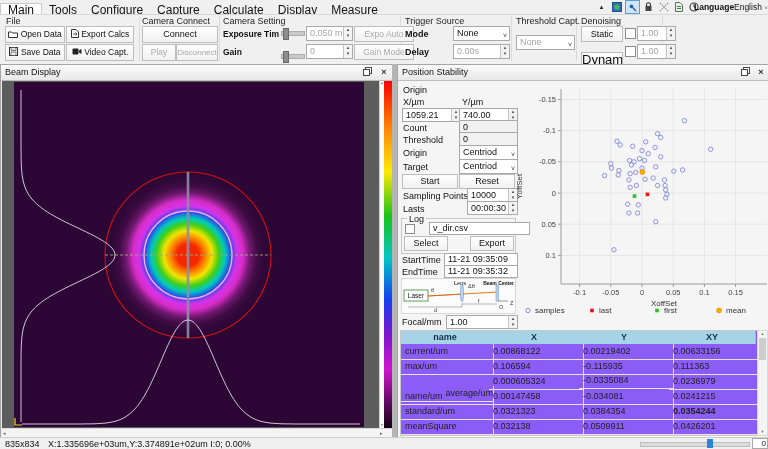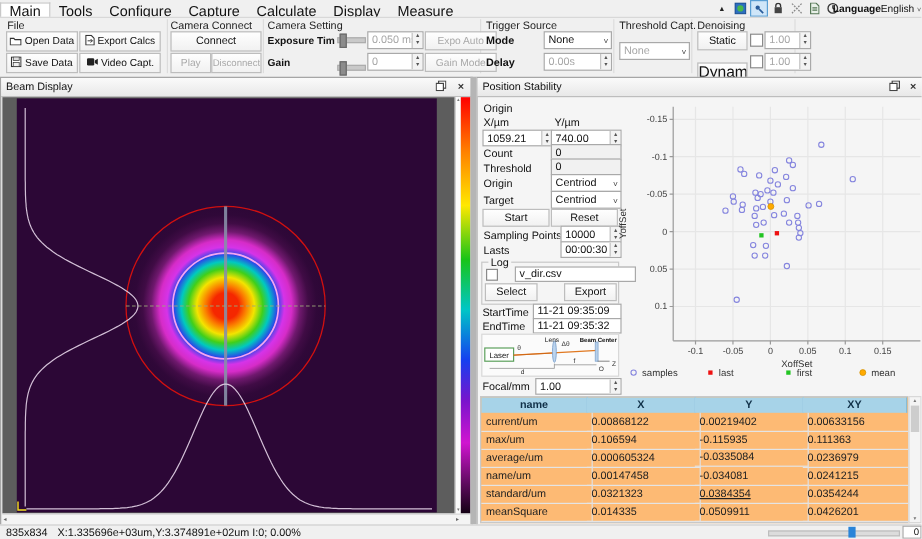--- a/index.html
+++ b/index.html
@@ -434,58 +434,58 @@
       <circle cx="13" cy="229.5" r="2.2" fill="none" stroke="#8585de" stroke-width="0.9"></circle>
       <text x="20" y="232" font-size="8" fill="#333">samples</text>
       <rect x="75.2" y="227.7" width="3.6" height="3.6" fill="#ee1111"></rect>
       <text x="84" y="232" font-size="8" fill="#333">last</text>
       <rect x="140.2" y="227.7" width="3.6" height="3.6" fill="#22c422"></rect>
       <text x="149" y="232" font-size="8" fill="#333">first</text>
       <circle cx="204" cy="229.5" r="2.5" fill="#ffaa00" stroke="#d09000" stroke-width="0.6"></circle>
       <text x="211" y="232" font-size="8" fill="#333">mean</text>
     </svg>
 
-  <div class="abs" id="stats" style="left:2px;top:265px;width:356px;height:104px;background:#fdba74;border:1px solid #c8c8c8;overflow:hidden">
+  <div class="abs" id="stats" style="left:2px;top:265px;width:356px;height:104px;background:#8b5cf6;border:1px solid #c8c8c8;overflow:hidden">
       <div class="cell" style="left: 0px; top: 0px; height: 13px; line-height: 13px; background: rgb(167, 211, 232); border-right: 1px solid rgb(134, 188, 214); text-align: center; padding-left: 0px; font-weight: bold; color: rgb(16, 48, 72); width: 88px;">name</div>
       <div class="cell" style="left: 88px; top: 0px; height: 13px; line-height: 13px; background: rgb(167, 211, 232); border-right: 1px solid rgb(134, 188, 214); text-align: center; padding-left: 0px; font-weight: bold; color: rgb(16, 48, 72); width: 90px;">X</div>
       <div class="cell" style="left: 178px; top: 0px; height: 13px; line-height: 13px; background: rgb(167, 211, 232); border-right: 1px solid rgb(134, 188, 214); text-align: center; padding-left: 0px; font-weight: bold; color: rgb(16, 48, 72); width: 90px;">Y</div>
       <div class="cell" style="left: 268px; top: 0px; height: 13px; line-height: 13px; background: rgb(167, 211, 232); border-right: 1px solid rgb(134, 188, 214); text-align: center; padding-left: 0px; font-weight: bold; color: rgb(16, 48, 72); width: 86px;">XY</div>
       <div>
         <div class="cell" style="left: 0px; top: 13px; width: 88px; height: 15px; line-height: 15px; border-bottom: 1px solid rgb(228, 228, 228); color: rgb(34, 34, 34);">current/um</div>
         <div class="cell" style="left: 88px; top: 13px; width: 90px; height: 15px; line-height: 15px; border-bottom: 1px solid rgb(228, 228, 228); color: rgb(34, 34, 34);">0.00868122</div>
         <div class="cell" style="left: 178px; top: 13px; width: 90px; height: 15px; line-height: 15px; border-bottom: 1px solid rgb(228, 228, 228); color: rgb(34, 34, 34);">0.00219402</div>
         <div class="cell" style="left: 268px; top: 13px; width: 86px; height: 15px; line-height: 15px; border-bottom: 1px solid rgb(228, 228, 228); color: rgb(34, 34, 34);">0.00633156</div>
       </div>
       <div>
         <div class="cell" style="left: 0px; top: 28px; width: 88px; height: 15px; line-height: 15px; border-bottom: 1px solid rgb(228, 228, 228); color: rgb(34, 34, 34);">max/um</div>
         <div class="cell" style="left: 88px; top: 28px; width: 90px; height: 15px; line-height: 15px; border-bottom: 1px solid rgb(228, 228, 228); color: rgb(34, 34, 34);">0.106594</div>
         <div class="cell" style="left: 178px; top: 28px; width: 90px; height: 15px; line-height: 15px; border-bottom: 1px solid rgb(228, 228, 228); color: rgb(34, 34, 34);">-0.115935</div>
         <div class="cell" style="left: 268px; top: 28px; width: 86px; height: 15px; line-height: 15px; border-bottom: 1px solid rgb(228, 228, 228); color: rgb(34, 34, 34);">0.111363</div>
       </div>
       <div>
-        <div class="cell" style="left: 0px; top: 43px; width: 88px; height: 15px; line-height: 15px; border-bottom: 1px solid rgb(228, 228, 228); color: rgb(34, 34, 34);">average/um</div>
+        <div class="cell" style="left: 0px; top: 55px; width: 88px; height: 15px; line-height: 15px; border-bottom: 1px solid rgb(228, 228, 228); color: rgb(34, 34, 34); text-align: right;">average/um</div>
         <div class="cell" style="left: 88px; top: 43px; width: 90px; height: 15px; line-height: 15px; border-bottom: 1px solid rgb(228, 228, 228); color: rgb(34, 34, 34);">0.000605324</div>
         <div class="cell" style="left: 178px; top: 26px; width: 90px; height: 15px; line-height: 15px; border-bottom: 1px solid rgb(228, 228, 228); color: rgb(34, 34, 34); margin-top: 16px;">-0.0335084</div>
         <div class="cell" style="left: 268px; top: 43px; width: 86px; height: 15px; line-height: 15px; border-bottom: 1px solid rgb(228, 228, 228); color: rgb(34, 34, 34);">0.0236979</div>
       </div>
       <div>
         <div class="cell" style="left: 0px; top: 58px; width: 88px; height: 15px; line-height: 15px; border-bottom: 1px solid rgb(228, 228, 228); color: rgb(34, 34, 34);">name/um</div>
         <div class="cell" style="left: 88px; top: 58px; width: 90px; height: 15px; line-height: 15px; border-bottom: 1px solid rgb(228, 228, 228); color: rgb(34, 34, 34);">0.00147458</div>
         <div class="cell" style="left: 178px; top: 58px; width: 90px; height: 15px; line-height: 15px; border-bottom: 1px solid rgb(228, 228, 228); color: rgb(34, 34, 34);">-0.034081</div>
         <div class="cell" style="left: 268px; top: 58px; width: 86px; height: 15px; line-height: 15px; border-bottom: 1px solid rgb(228, 228, 228); color: rgb(34, 34, 34);">0.0241215</div>
       </div>
       <div>
         <div class="cell" style="left: 0px; top: 73px; width: 88px; height: 15px; line-height: 15px; border-bottom: 1px solid rgb(228, 228, 228); color: rgb(34, 34, 34);">standard/um</div>
         <div class="cell" style="left: 88px; top: 73px; width: 90px; height: 15px; line-height: 15px; border-bottom: 1px solid rgb(228, 228, 228); color: rgb(34, 34, 34);">0.0321323</div>
-        <div class="cell" style="left: 178px; top: 73px; width: 90px; height: 15px; line-height: 15px; border-bottom: 1px solid rgb(228, 228, 228); color: rgb(34, 34, 34); text-decoration: underline;">0.0384354</div>
-        <div class="cell" style="left: 268px; top: 73px; width: 86px; height: 15px; line-height: 15px; border-bottom: 1px solid rgb(228, 228, 228); color: rgb(34, 34, 34);">0.0354244</div>
+        <div class="cell" style="left: 178px; top: 73px; width: 90px; height: 15px; line-height: 15px; border-bottom: 1px solid rgb(228, 228, 228); color: rgb(34, 34, 34);">0.0384354</div>
+        <div class="cell" style="left: 268px; top: 73px; width: 86px; height: 15px; line-height: 15px; border-bottom: 1px solid rgb(228, 228, 228); color: rgb(34, 34, 34); font-weight: bold;">0.0354244</div>
       </div>
       <div>
         <div class="cell" style="left: 0px; top: 88px; width: 88px; height: 15px; line-height: 15px; border-bottom: 1px solid rgb(228, 228, 228); color: rgb(34, 34, 34);">meanSquare</div>
-        <div class="cell" style="left: 88px; top: 88px; width: 90px; height: 15px; line-height: 15px; border-bottom: 1px solid rgb(228, 228, 228); color: rgb(34, 34, 34);">0.014335</div>
+        <div class="cell" style="left: 88px; top: 88px; width: 90px; height: 15px; line-height: 15px; border-bottom: 1px solid rgb(228, 228, 228); color: rgb(34, 34, 34);">0.032138</div>
         <div class="cell" style="left: 178px; top: 88px; width: 90px; height: 15px; line-height: 15px; border-bottom: 1px solid rgb(228, 228, 228); color: rgb(34, 34, 34);">0.0509911</div>
         <div class="cell" style="left: 268px; top: 88px; width: 86px; height: 15px; line-height: 15px; border-bottom: 1px solid rgb(228, 228, 228); color: rgb(34, 34, 34);">0.0426201</div>
       </div>
     </div>
 
   <div class="abs" style="left:359px;top:265px;width:9px;height:104px;background:#f4f4f4;border:1px solid #d8d8d8">
     <div style="font-size:4px;color:#777;text-align:center;line-height:6px">▲</div>
     <div class="abs" style="left:1px;right:1px;top:7px;height:22px;background:#cdcdcd"></div>
     <div class="abs" style="bottom:0;left:0;right:0;font-size:4px;color:#777;text-align:center;line-height:6px">▼</div>
   </div>

